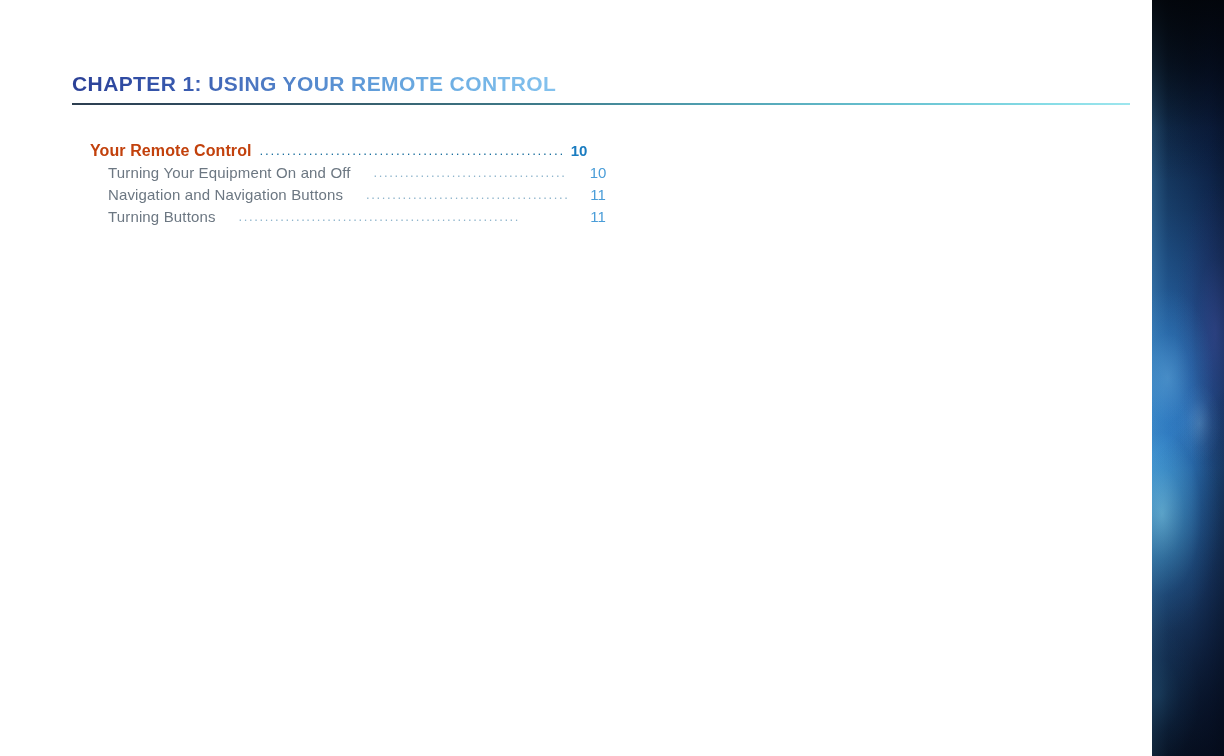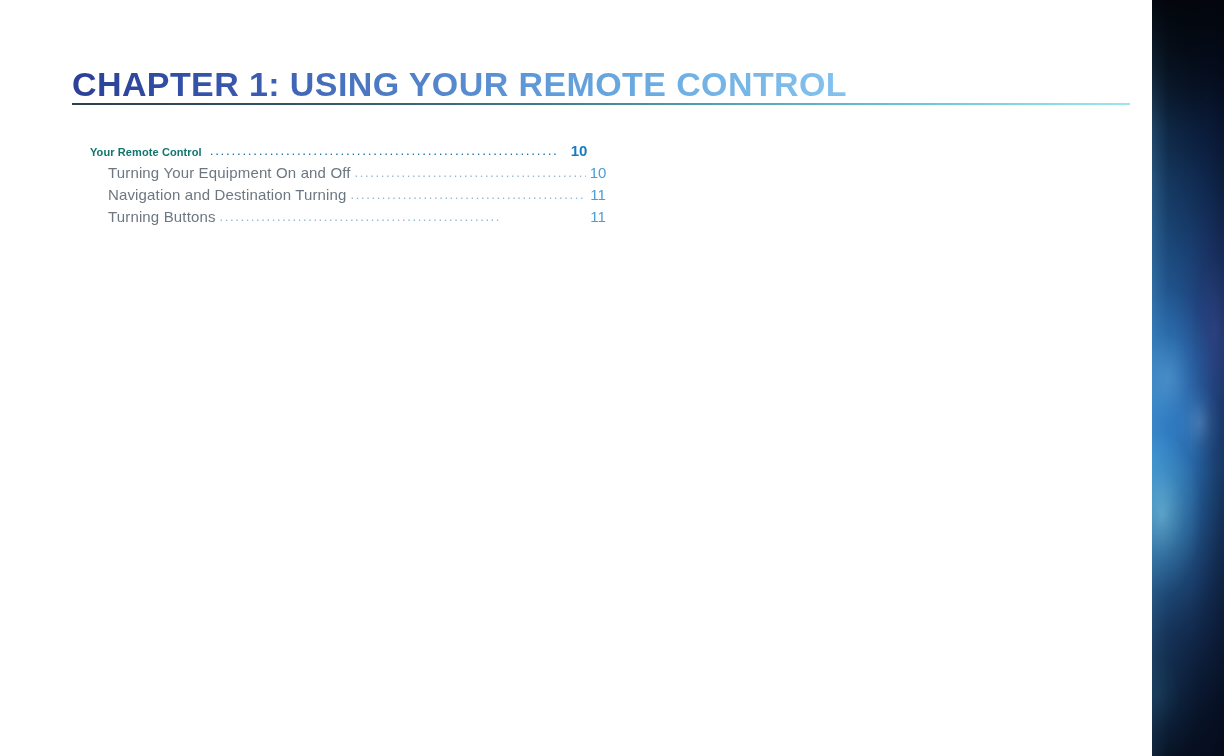--- a/index.html
+++ b/index.html
@@ -113,21 +113,21 @@
       rgba(0,0,0,0) 55%,
       rgba(4,10,24,0.38) 78%,
       rgba(3,7,18,0.70) 100%);
   }
 
   
   .chapter-title {
     position: absolute;
     left: 72px;
     top: 68px;
-    font-size: 34px;
+    font-size: 21px;
     font-weight: bold;
     letter-spacing: 0.4px;
     line-height: 32px;
     white-space: nowrap;
     background-image: linear-gradient(to right,
       #2b4096 0%,
       #2f4aa1 10%,
       #3a5cb0 24%,
       #4a74c0 36%,
       #5487cc 48%,
@@ -173,30 +173,31 @@
   }
 
   .toc-row.level-1 {
     height: 22px;
     margin-bottom: 0px;
   }
   .toc-row.level-2 {
     height: 22px;
     padding-left: 18px;
     margin-bottom: 0px;
+    gap: 19px;
   }
 
   .toc-label {
     flex: 0 0 auto;
     white-space: nowrap;
   }
   .level-1 .toc-label {
-    color: #0f766e;
+    color: #c2410c;
     font-weight: bold;
-    font-size: 11px;
+    font-size: 16px;
     letter-spacing: 0.1px;
   }
   .level-2 .toc-label {
     color: #6c7782;
     font-weight: normal;
     font-size: 15px;
     letter-spacing: 0.15px;
   }
 
   .toc-leader {
@@ -257,21 +258,21 @@
       <span class="toc-page">10</span>
     </div>
 
     <div class="toc-row level-2">
       <span class="toc-label">Turning Your Equipment On and Off</span>
       <span class="toc-leader">......................................................</span>
       <span class="toc-page">10</span>
     </div>
 
     <div class="toc-row level-2">
-      <span class="toc-label">Navigation and Destination Turning</span>
+      <span class="toc-label">Navigation and Navigation Buttons</span>
       <span class="toc-leader">......................................................</span>
       <span class="toc-page">11</span>
     </div>
 
     <div class="toc-row level-2">
       <span class="toc-label">Turning Buttons</span>
       <span class="toc-leader">......................................................</span>
       <span class="toc-page">11</span>
     </div>
 

